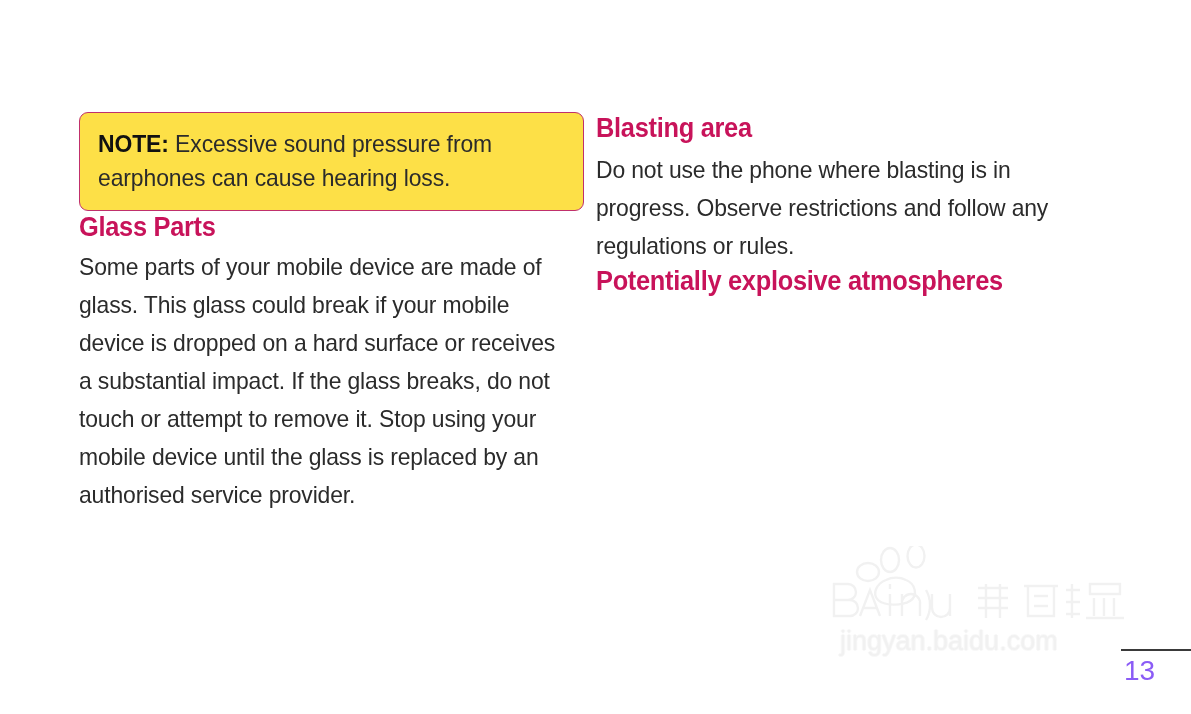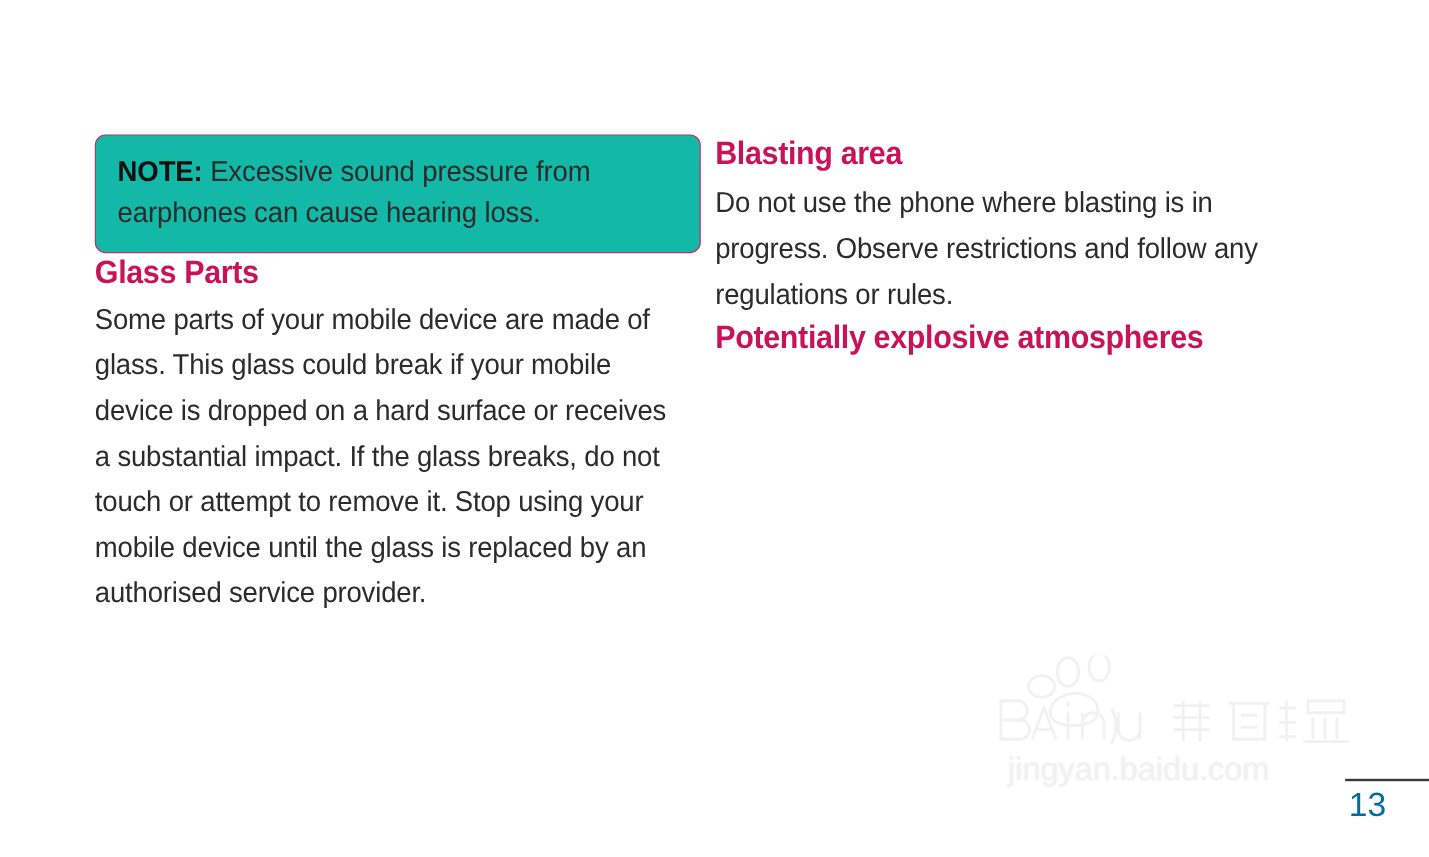--- a/index.html
+++ b/index.html
@@ -36,21 +36,21 @@
     width: 512px;
   }
 
   
   .note-box {
     border: 1.5px solid #c0306c;
     border-radius: 9px;
     padding: 14px 16px 15px 18px;
     box-sizing: border-box;
     width: 505px;
-    background: #14b8a6;
+    background: #fde047;
   }
   .note-text {
     font-size: 24px;
     line-height: 34px;
     letter-spacing: -0.1px;
     color: #2b2b2b;
     transform: scaleX(0.955);
     transform-origin: left center;
   }
   .note-label {
@@ -122,21 +122,21 @@
   }
   .page-rule {
     width: 70px;
     height: 2px;
     background: #3a3a3a;
     margin: 0 0 4px 0;
   }
   .page-num {
     font-size: 28px;
     line-height: 32px;
-    color: #0369a1;
+    color: #8b5cf6;
     padding-left: 3px;
   }
 
   
   .watermark {
     position: absolute;
     left: 828px;
     top: 540px;
     width: 360px;
     height: 120px;

